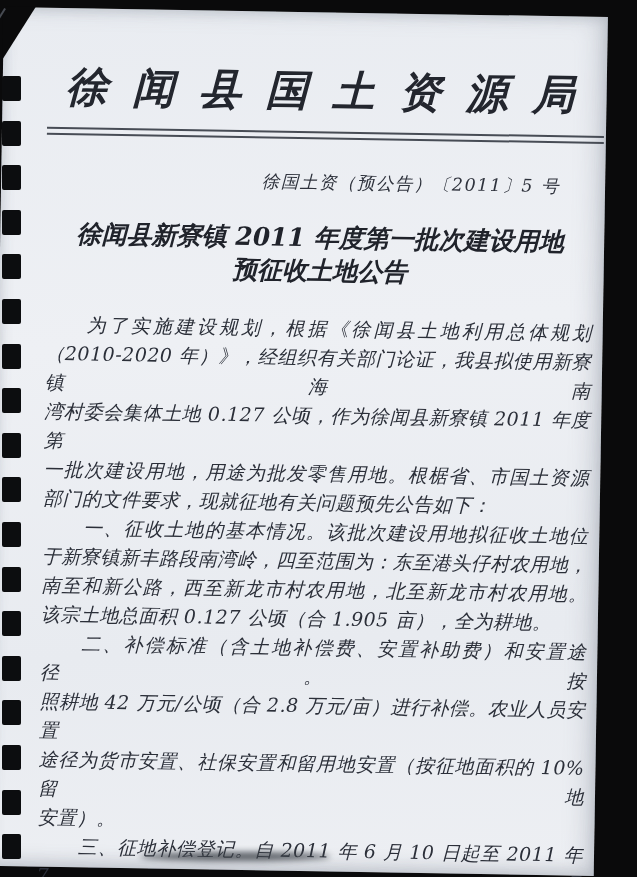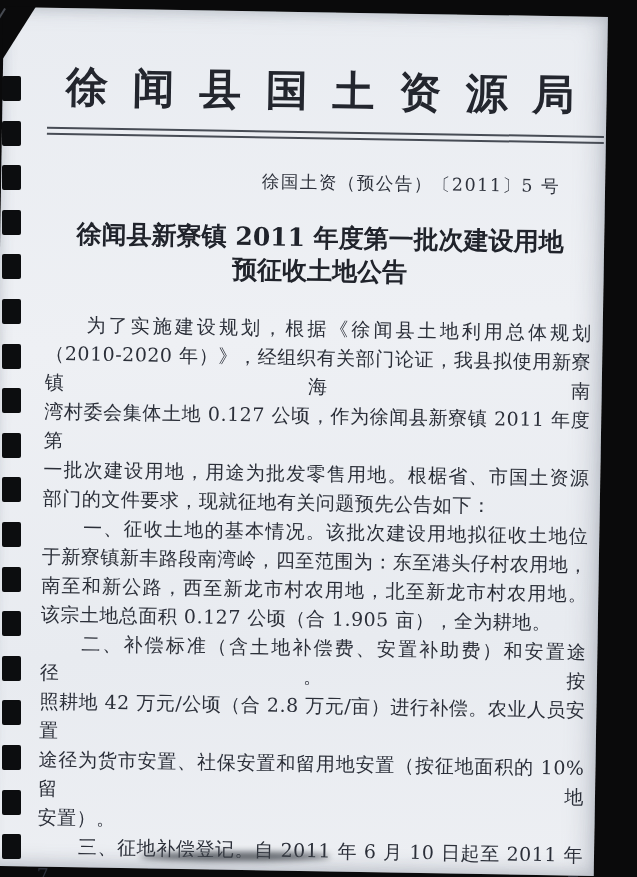--- a/index.html
+++ b/index.html
@@ -9,20 +9,21 @@
     --heading-ink: #23262e;
     --rule: #474c55;
   }
   html,body{margin:0;padding:0;}
   .stage{
     position:relative;
     width:637px;height:877px;
     background:var(--bg);
     overflow:hidden;
     font-family:"DejaVu Serif","Liberation Serif",serif;
+    font-style:italic;
   }
   .sheet{
     position:absolute;left:4px;top:7px;
     width:604px;height:859px;
     background:linear-gradient(175deg,#e9ecf1 0%,#eef0f4 38%,#e8ebf0 72%,#edeff3 100%);
     transform:rotate(0.95deg);
     transform-origin:0 0;
     box-shadow:
       inset -10px 0 22px rgba(130,138,150,0.28),
       inset 0 -6px 14px rgba(130,138,150,0.25),

